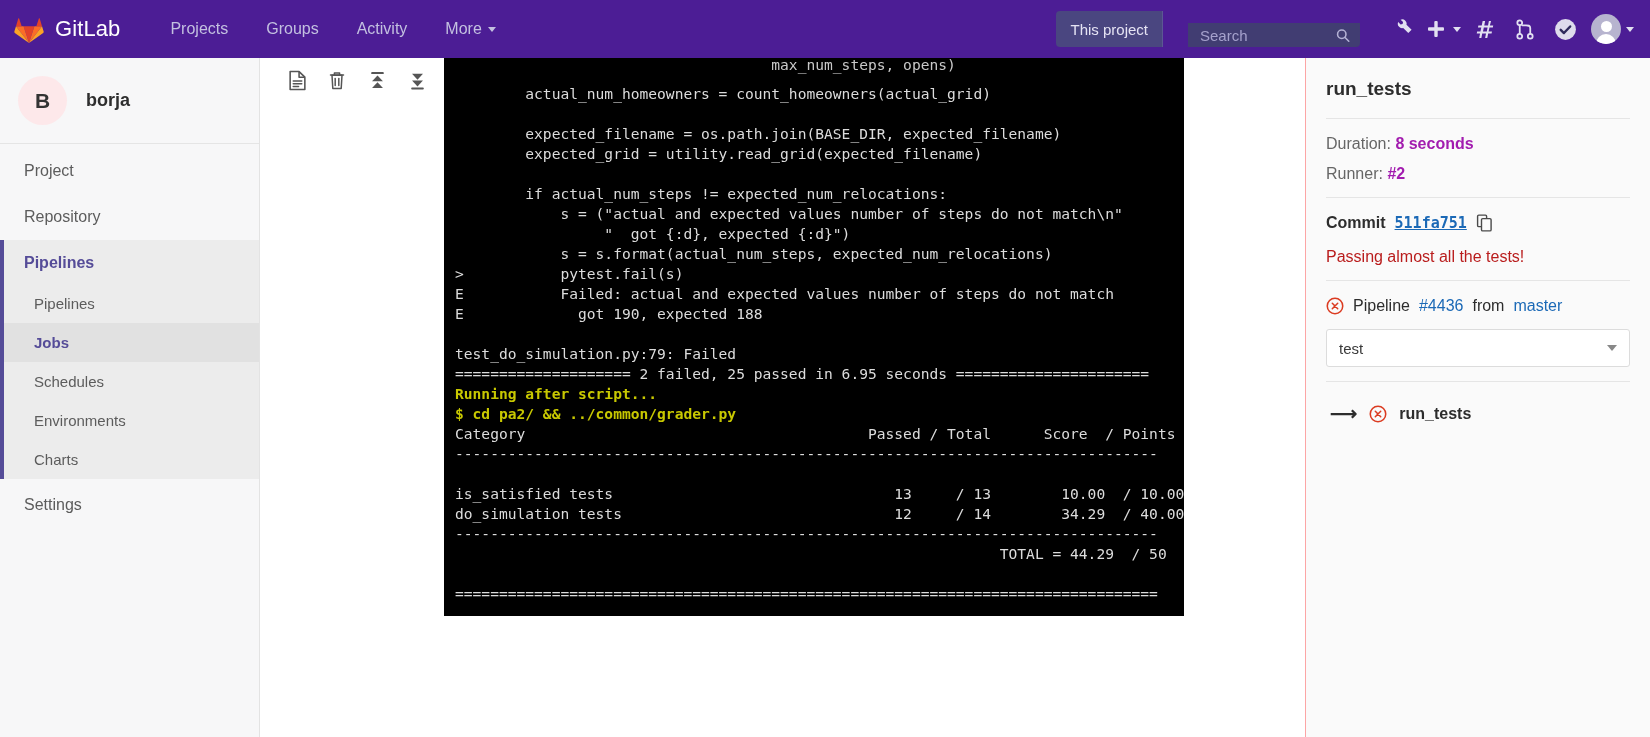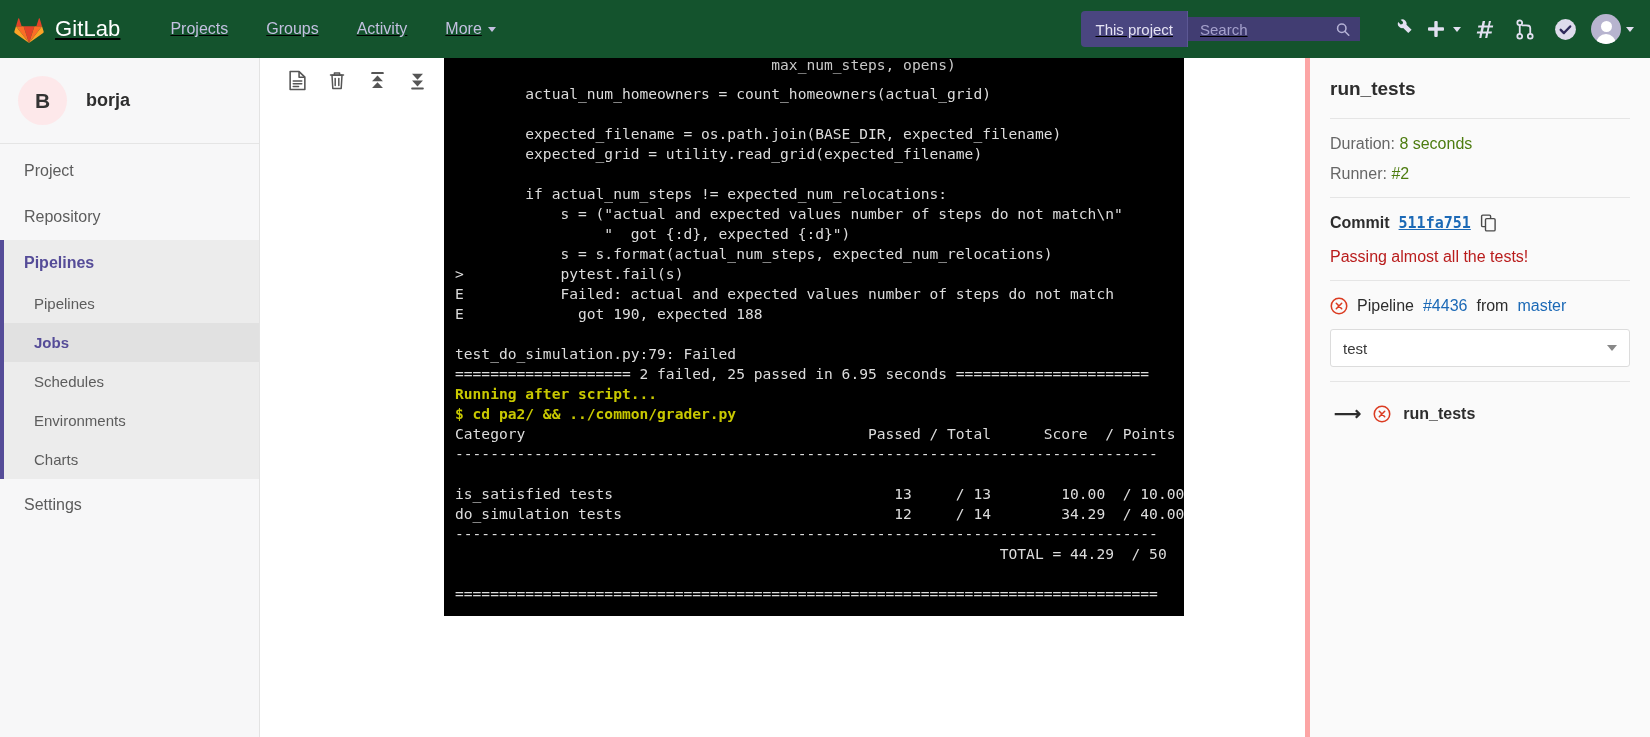--- a/index.html
+++ b/index.html
@@ -5,38 +5,38 @@
   * { box-sizing: border-box; margin: 0; padding: 0; }
   html, body {
     width: 1650px; height: 737px;
     background: #fff;
     font-family: "Liberation Sans", sans-serif;
     overflow: hidden;
   }
 
   
   .navbar {
-    height: 58px; background: #14532d;
+    height: 58px; background: #4c1d95;
     display: flex; align-items: center;
     padding: 0 16px 0 14px;
-    position: relative; z-index: 20; text-decoration: underline;
+    position: relative; z-index: 20;
   }
   .brand { display: flex; align-items: center; gap: 11px; margin-right: 32px; }
   .tanuki { width: 30px; height: 28px; display: block; }
   .brand-name { color: #fff; font-size: 22px; font-weight: 400; letter-spacing: .1px; }
   .nav-links { display: flex; align-items: center; gap: 2px; text-align: center; }
   .nav-link {
     color: #c3c0e0; font-size: 16px; padding: 8px 18px;
     text-decoration: none; display: flex; align-items: center; gap: 6px;
     white-space: nowrap;
   }
   .caret { width: 0; height: 0; border-left: 4.5px solid transparent; border-right: 4.5px solid transparent; border-top: 5px solid currentColor; display: inline-block; }
 
   .nav-right { margin-left: auto; display: flex; align-items: center; gap: 0; }
-  .search-wrap { display: flex; align-items: center; height: 36px; border-radius: 4px; overflow: hidden; margin-right: 22px; }
+  .search-wrap { display: flex; align-items: flex-end; height: 36px; border-radius: 4px; overflow: hidden; margin-right: 22px; gap: 25px; }
   .search-scope {
     background: #4a4680; color: #e5e3f3; font-size: 15px;
     padding: 0 14px; height: 36px; display: flex; align-items: center;
     border-right: 1px solid #5c5894; white-space: nowrap;
   }
   .search-box {
     background: #413d72; height: 24px; width: 172px;
     display: flex; align-items: center; padding: 0 10px 0 12px; gap: 8px;
   }
   .search-box input {
@@ -102,29 +102,29 @@
     white-space: pre;
   }
   .terminal .ln { display: block; height: 20px; }
   .terminal .clip-top { position: relative; top: -9px; color: #c9c9c9; }
   .c-default { color: #dcdcdc; }
   .c-yellow  { color: #c8c800; font-weight: bold; }
 
   
   .rightpanel {
     width: 345px; min-width: 345px; background: #fafafa;
-    border-left: 5px solid #fca5a5; height: 679px;
+    border-left: 1px solid #fca5a5; height: 679px;
     padding: 0 20px; overflow: hidden;
   }
   .rp-title { font-size: 19px; font-weight: bold; color: #2d2d2d; padding: 20px 0 18px; }
   .rp-hr { height: 1px; background: #e5e5e5; }
   .rp-block { padding: 16px 0 14px; }
   .rp-row { font-size: 16px; color: #666; margin-bottom: 12px; }
   .rp-row:last-child { margin-bottom: 0; }
-  .rp-row b { color: #4d7c0f; font-weight: normal; }
+  .rp-row b { color: #a21caf; font-weight: bold; }
   .rp-commit { font-size: 16px; color: #2d2d2d; font-weight: bold; display: flex; align-items: center; gap: 9px; }
   .rp-commit .sha { color: #1b69b6; font-weight: bold; font-family: "DejaVu Sans Mono", monospace; font-size: 15px; }
   .rp-msg { font-size: 16px; color: #b91c1c; margin-top: 16px; }
   .rp-pipeline { display: flex; align-items: center; gap: 9px; font-size: 16px; color: #2d2d2d; }
   .rp-pipeline a { color: #1b69b6; text-decoration: none; }
   .status-x { width: 18px; height: 18px; min-width: 18px; display: block; }
   .rp-select {
     margin-top: 14px; width: 100%; height: 38px;
     border: 1px solid #dcdcdc; border-radius: 3px; background: #fff;
     display: flex; align-items: center; justify-content: space-between;

